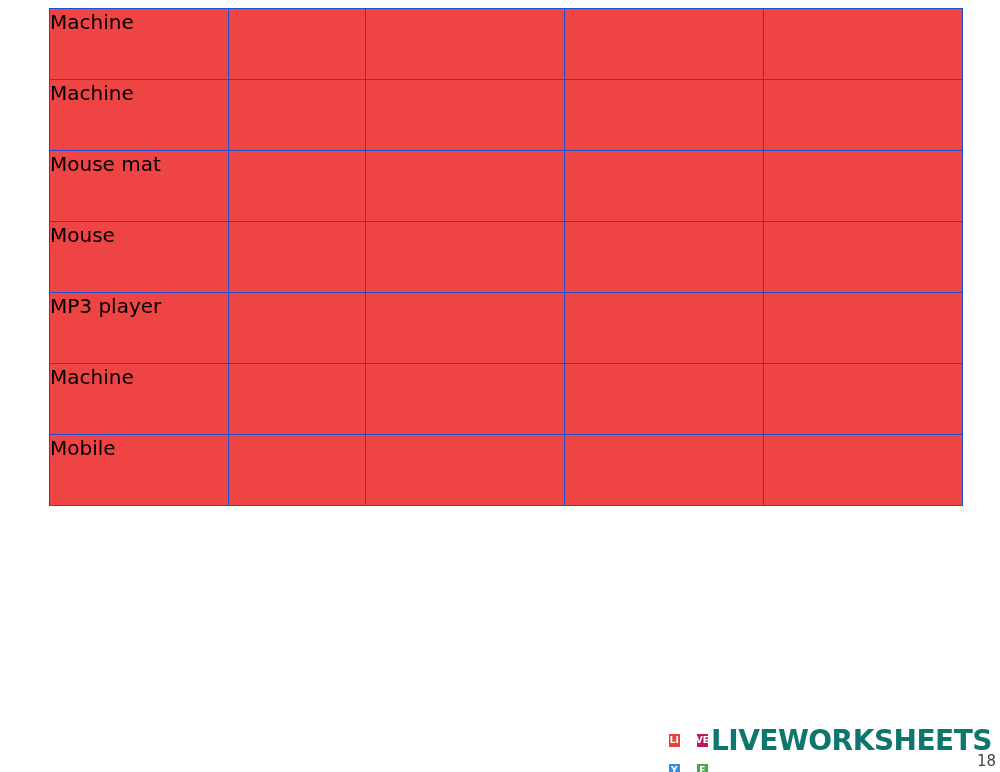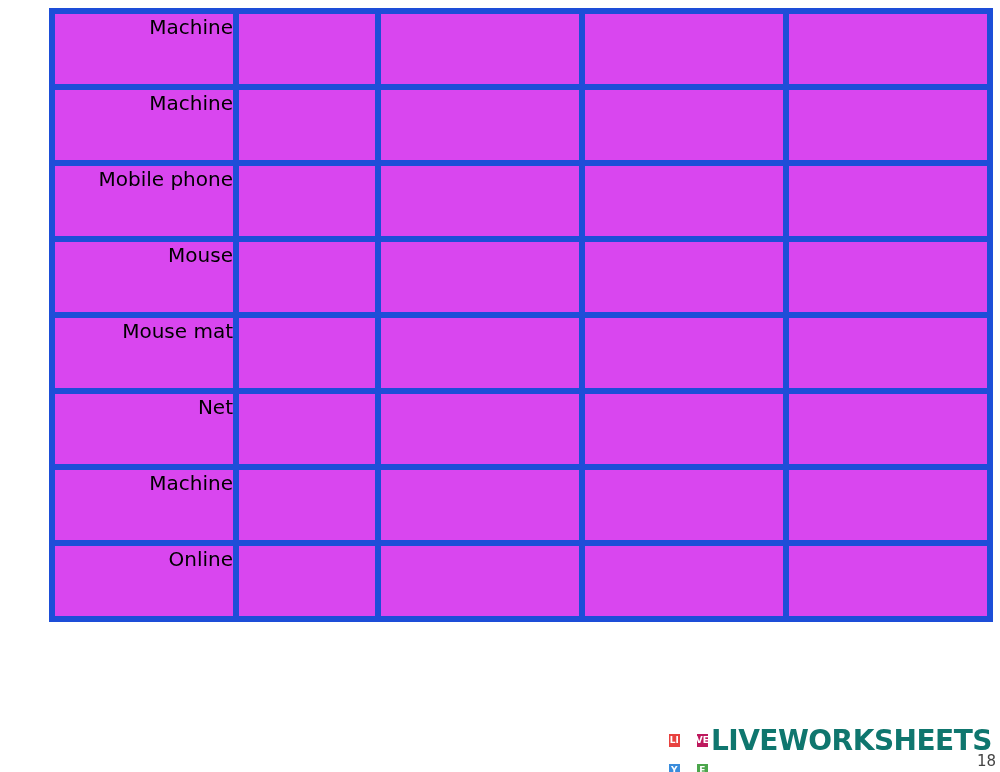--- a/index.html
+++ b/index.html
@@ -26,25 +26,24 @@
   table.vocab-table {
     position: absolute;
     left: 49px;
     top: 8px;
     width: 908px;
     border-collapse: collapse;
     table-layout: fixed;
   }
 
   table.vocab-table td {
-    border: 6px solid #1d4ed8;
+    border: 1px solid #1d4ed8;
     padding: 0;
     vertical-align: top;
-    background: #d946ef;
-    text-align: right;
+    background: #ef4444;
   }
 
   td.term-cell {
     width: 178px;
     height: 70px;
     padding: 5px 0 0 8px;
     font-size: 20px;
     line-height: 26px;
     color: #000000;
     font-weight: 400;
@@ -123,56 +122,49 @@
         <td class="blank-cell c5"></td>
       </tr>
       <tr>
         <td class="term-cell">Machine</td>
         <td class="blank-cell c2"></td>
         <td class="blank-cell c3"></td>
         <td class="blank-cell c4"></td>
         <td class="blank-cell c5"></td>
       </tr>
       <tr>
-        <td class="term-cell">Mobile phone</td>
+        <td class="term-cell">Mouse mat</td>
         <td class="blank-cell c2"></td>
         <td class="blank-cell c3"></td>
         <td class="blank-cell c4"></td>
         <td class="blank-cell c5"></td>
       </tr>
       <tr>
         <td class="term-cell">Mouse</td>
         <td class="blank-cell c2"></td>
         <td class="blank-cell c3"></td>
         <td class="blank-cell c4"></td>
         <td class="blank-cell c5"></td>
       </tr>
       <tr>
-        <td class="term-cell">Mouse mat</td>
-        <td class="blank-cell c2"></td>
-        <td class="blank-cell c3"></td>
-        <td class="blank-cell c4"></td>
-        <td class="blank-cell c5"></td>
-      </tr>
-      <tr>
-        <td class="term-cell">Net</td>
+        <td class="term-cell">MP3 player</td>
         <td class="blank-cell c2"></td>
         <td class="blank-cell c3"></td>
         <td class="blank-cell c4"></td>
         <td class="blank-cell c5"></td>
       </tr>
       <tr>
         <td class="term-cell">Machine</td>
         <td class="blank-cell c2"></td>
         <td class="blank-cell c3"></td>
         <td class="blank-cell c4"></td>
         <td class="blank-cell c5"></td>
       </tr>
       <tr>
-        <td class="term-cell">Online</td>
+        <td class="term-cell">Mobile</td>
         <td class="blank-cell c2"></td>
         <td class="blank-cell c3"></td>
         <td class="blank-cell c4"></td>
         <td class="blank-cell c5"></td>
       </tr>
     </tbody>
   </table>
 
   <div class="logo">
     <div class="logo-mark">

